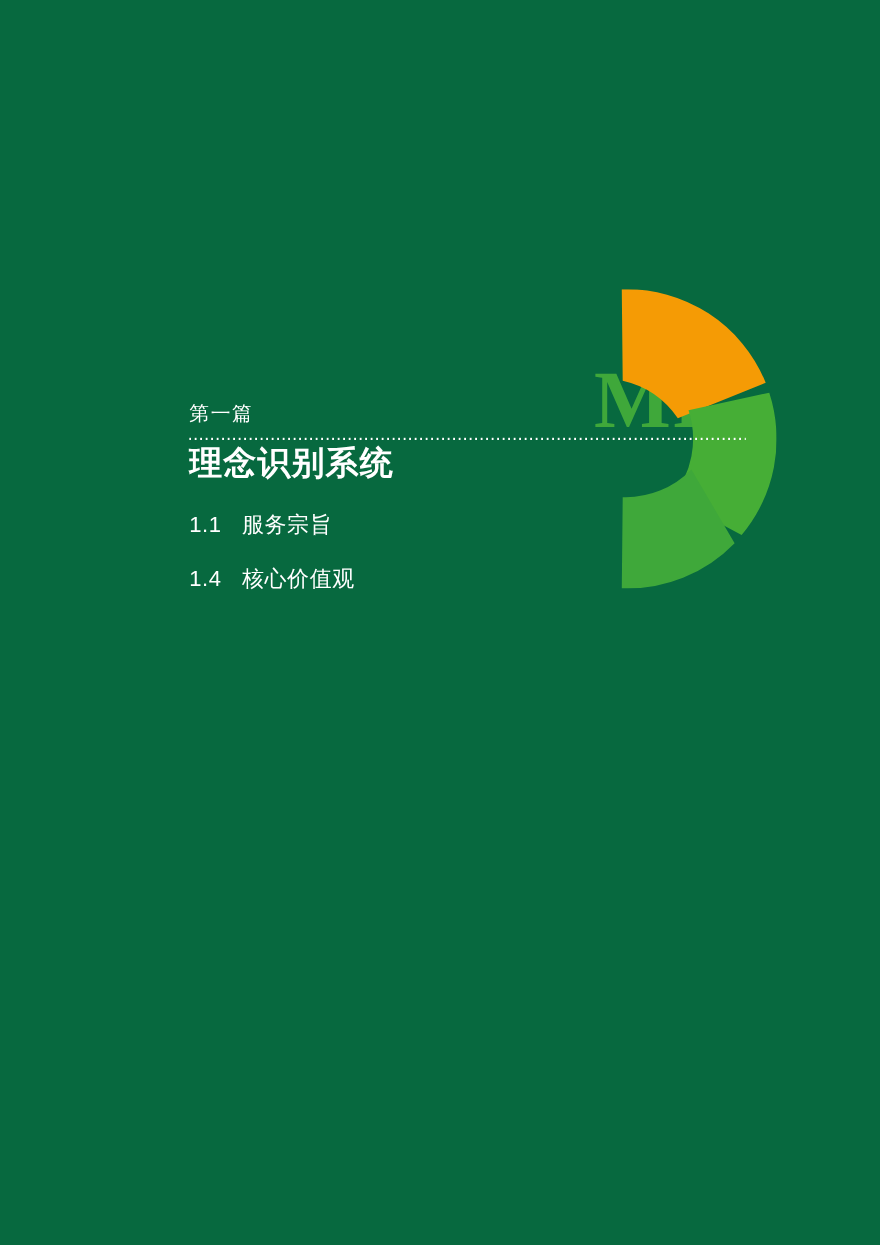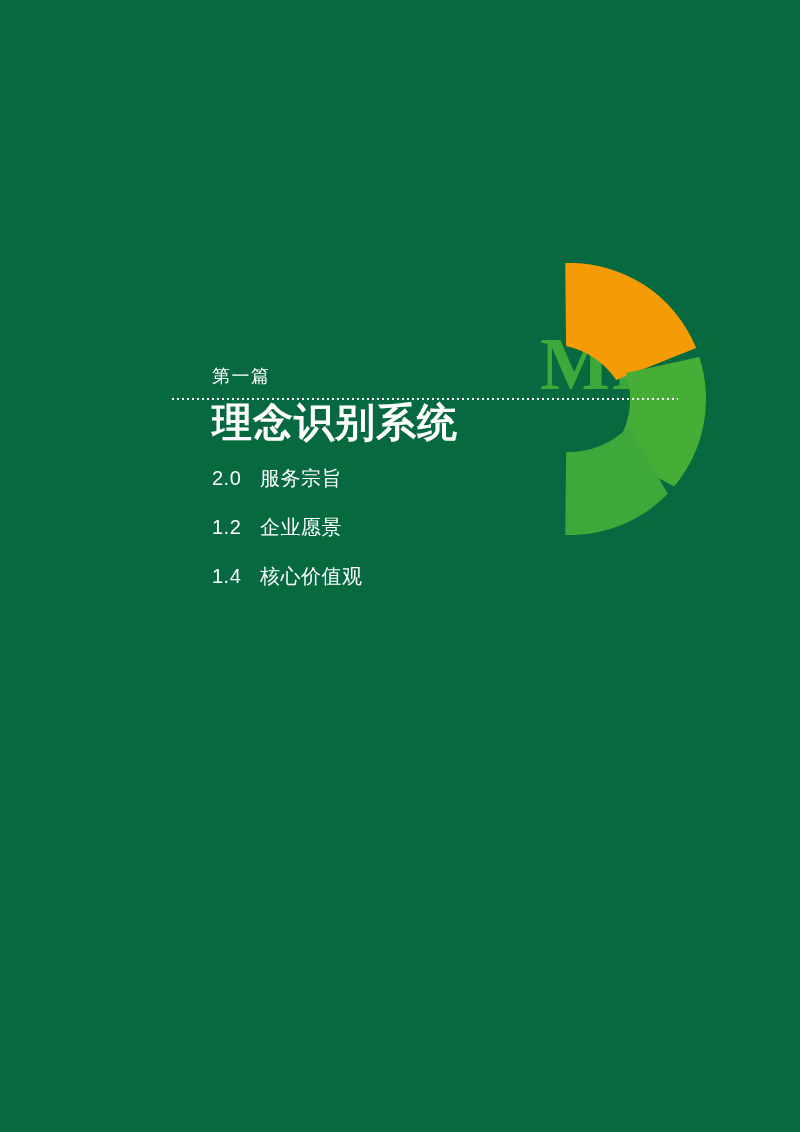--- a/index.html
+++ b/index.html
@@ -51,21 +51,20 @@
     color: #3FA83A;
     white-space: nowrap;
   }
 
   
   #content {
     position: absolute;
     left: 172px;
     top: 364px;
     width: 520px;
-    margin-left: 40px;
   }
 
   #kicker {
     font-size: 18px;
     line-height: 24px;
     color: #FFFFFF;
     letter-spacing: 1.5px;
     font-weight: 400;
     margin: 0;
   }
@@ -77,21 +76,21 @@
     width: 506px;
     height: 2px;
     background-image: linear-gradient(to right, #FFFFFF 0px, #FFFFFF 2px, rgba(255,255,255,0) 2px, rgba(255,255,255,0) 5px);
     background-size: 5px 2px;
     background-repeat: repeat-x;
   }
 
   #section-title {
     margin: 0;
     padding-top: 14px;
-    font-size: 40px;
+    font-size: 30px;
     line-height: 40px;
     font-weight: 700;
     color: #FFFFFF;
     letter-spacing: 1px;
   }
 
   #toc {
     list-style: none;
     margin: 0;
     padding: 0;
@@ -149,26 +148,22 @@
   <div id="rule"></div>
 
   <div id="content">
 
     <p id="kicker">第一篇</p>
 
     <h1 id="section-title">理念识别系统</h1>
 
     <ul id="toc">
       <li>
-        <span class="num">2.0</span>
+        <span class="num">1.1</span>
         <span class="label">服务宗旨</span>
-      </li>
-      <li>
-        <span class="num">1.2</span>
-        <span class="label">企业愿景</span>
       </li>
       <li>
         <span class="num">1.4</span>
         <span class="label">核心价值观</span>
       </li>
     </ul>
 
   </div>
 </div>
 

